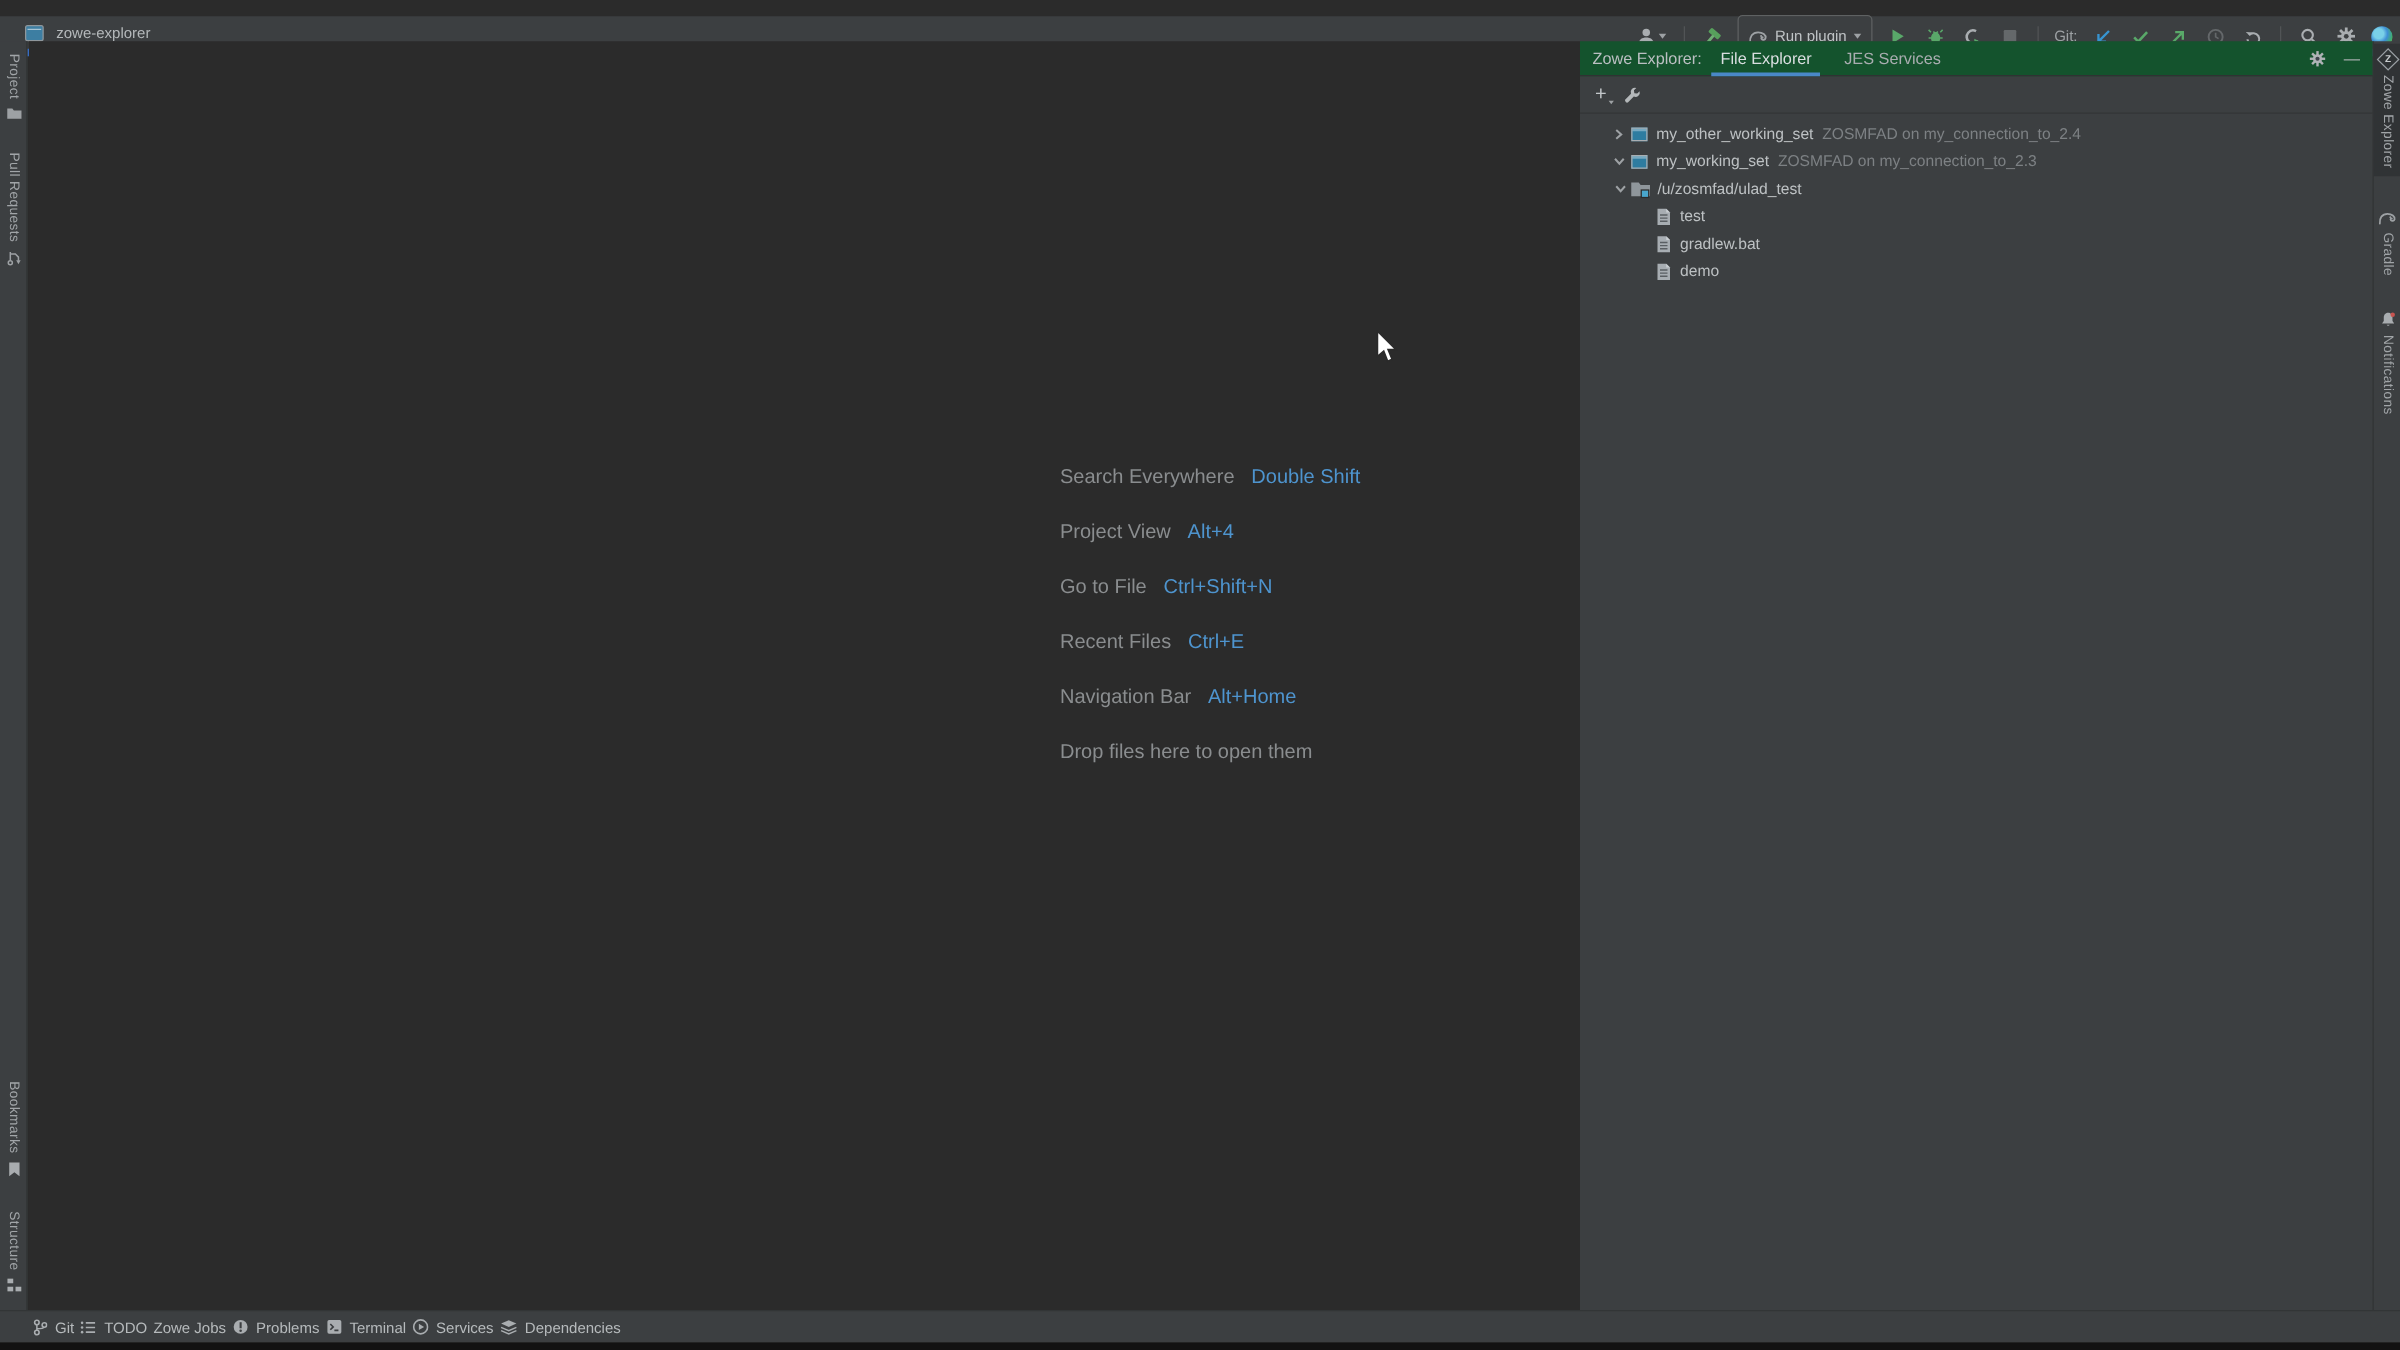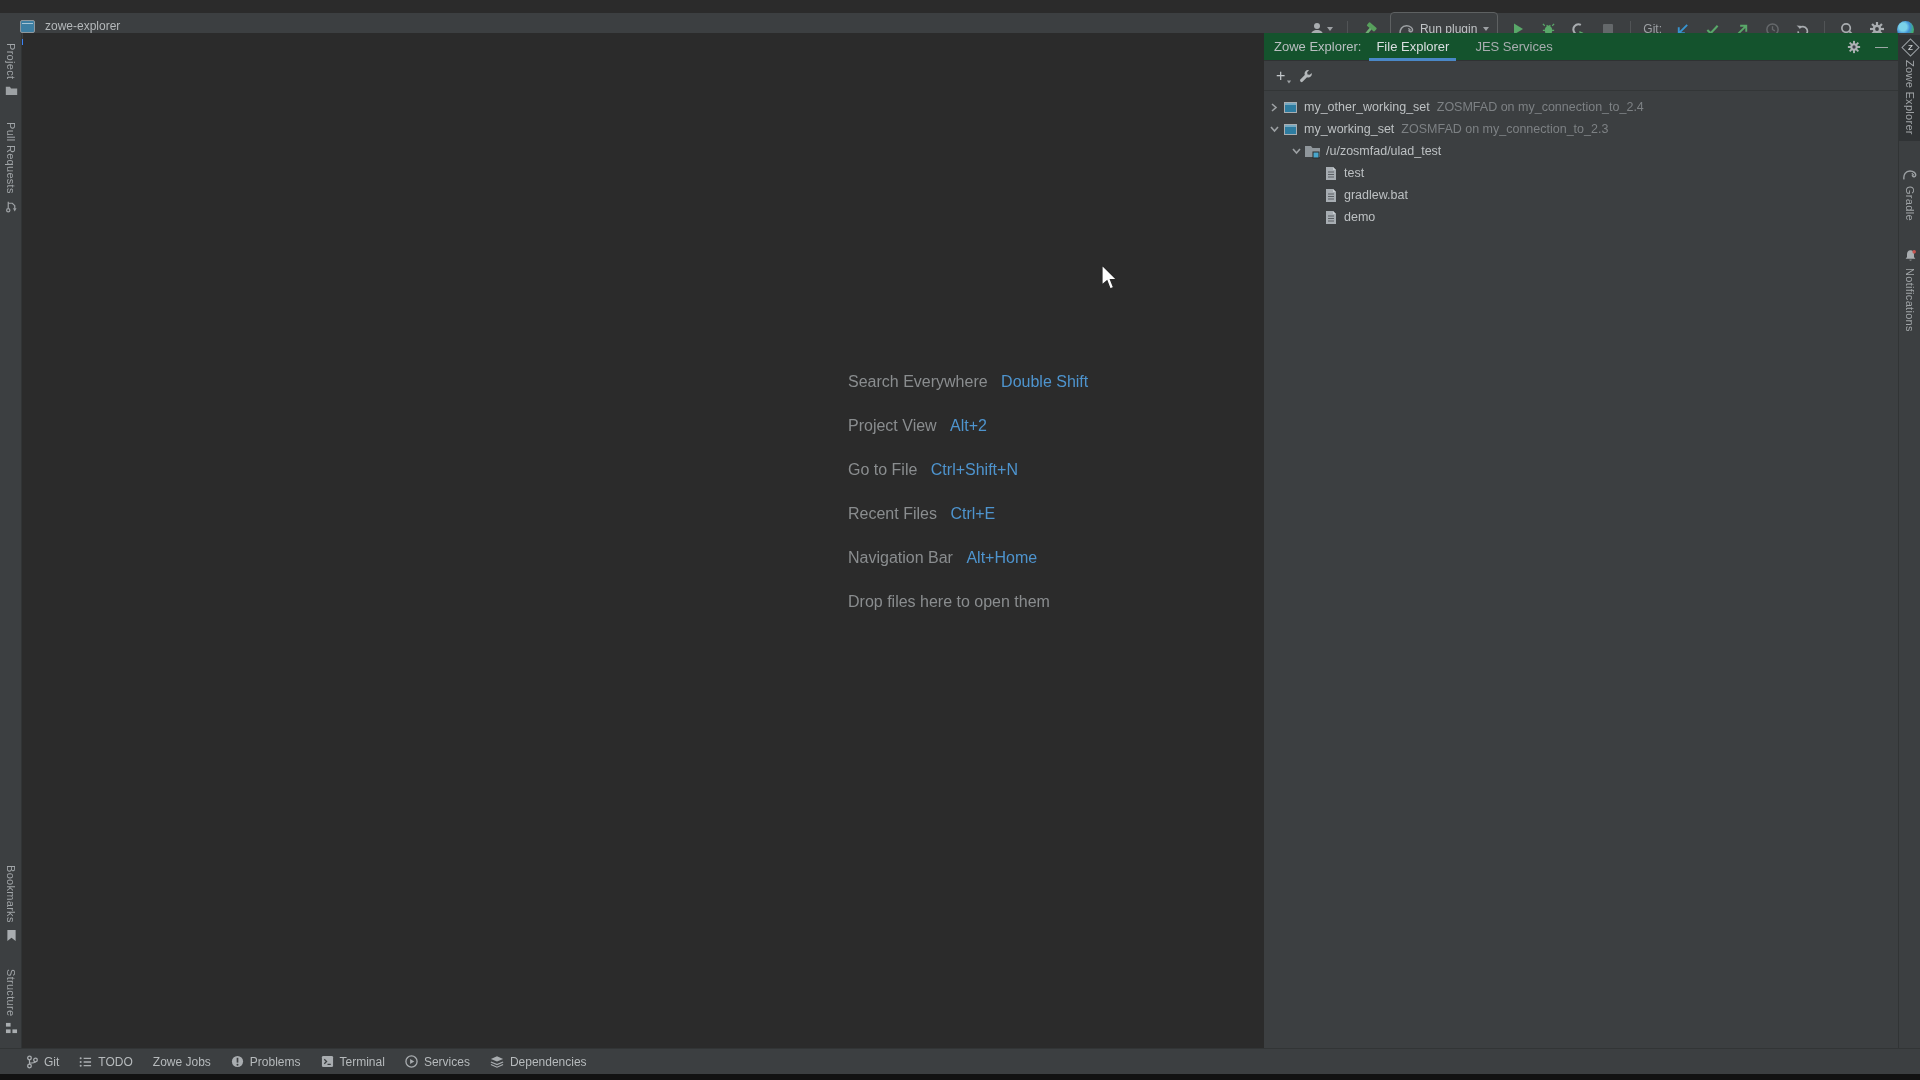--- a/index.html
+++ b/index.html
@@ -63,35 +63,35 @@
   #header-actions { margin-left:auto; margin-right:10px; display:flex; gap:14px; align-items:center; }
   #minimize-btn { color:#afb3b6; font-size:13px; line-height:10px; }
 
   #panel-toolbar { height:30px; border-bottom:1px solid #333637; display:flex;
                    align-items:center; gap:14px; padding-left:12px; }
   #add-btn { color:#c3c7ca; font-size:16px; line-height:14px; position:relative; }
   #add-btn .caret-down { position:absolute; right:-7px; bottom:-1px; transform:scale(.7); }
 
   #tree { padding-top:5px; font-size:12.5px; }
   .trow { height:22px; display:flex; align-items:center; white-space:nowrap; }
-  .lvl1 { padding-left:2px; } .lvl2 { padding-left:24px; } .lvl3 { padding-left:42px; }
+  .lvl1 { padding-left:23px; } .lvl2 { padding-left:24px; } .lvl3 { padding-left:42px; }
   .chev { width:16px; height:16px; display:flex; align-items:center; justify-content:center; flex:none; }
   .ticon { width:17px; height:16px; display:flex; align-items:center; justify-content:center;
            margin-right:5px; flex:none; }
   .tname { color:#bdc1c3; }
   .tdetail { color:#7d8184; margin-left:7px; }
   .ws-icon { width:13px; height:11px; border:1.5px solid #a9aeb2; background:#2e7ca0;
              position:relative; }
   .ws-icon::after { content:""; position:absolute; left:0; right:0; top:0; height:2px;
              background:rgba(255,255,255,.35); }
 
   
   #bottom-bar { position:absolute; left:0; top:1048px; width:1920px; height:26px;
                 background:#3c3f41; border-top:1px solid #323536;
-                display:flex; align-items:center; padding-left:26px; gap:20px;
+                display:flex; align-items:center; padding-left:26px; gap:5px;
                 font-size:12px; color:#b6babc; }
   .bb-item { display:flex; align-items:center; gap:6px; }
   #bottom-black { position:absolute; left:0; top:1074px; width:1920px; height:6px; background:#121212; }
 
   svg { display:block; }
 </style>
 </head>
 <body>
 
 <div id="titlebar">
@@ -253,21 +253,21 @@
 </div>
 
 <div id="editor">
   <div id="shortcuts">
     <div class="sc-row">
       <span class="sc-action">Search Everywhere</span>
       <span class="sc-keys">Double Shift</span>
     </div>
     <div class="sc-row">
       <span class="sc-action">Project View</span>
-      <span class="sc-keys">Alt+2</span>
+      <span class="sc-keys">Alt+4</span>
     </div>
     <div class="sc-row">
       <span class="sc-action">Go to File</span>
       <span class="sc-keys">Ctrl+Shift+N</span>
     </div>
     <div class="sc-row">
       <span class="sc-action">Recent Files</span>
       <span class="sc-keys">Ctrl+E</span>
     </div>
     <div class="sc-row">

